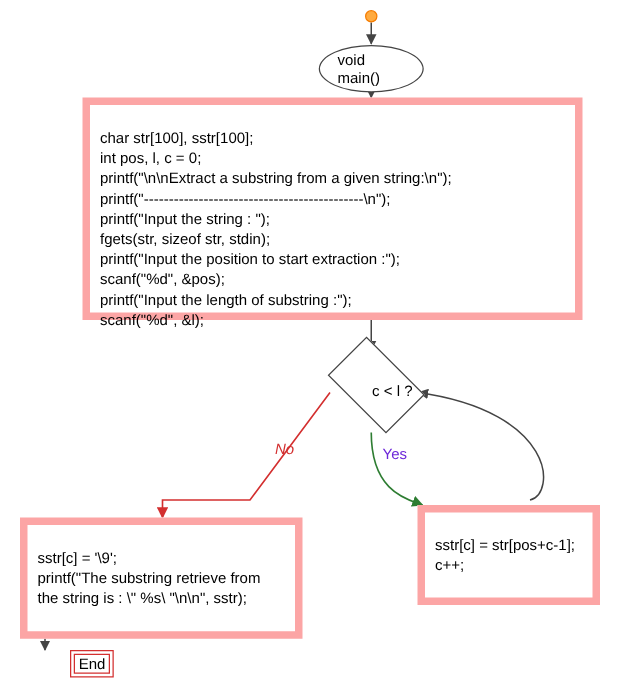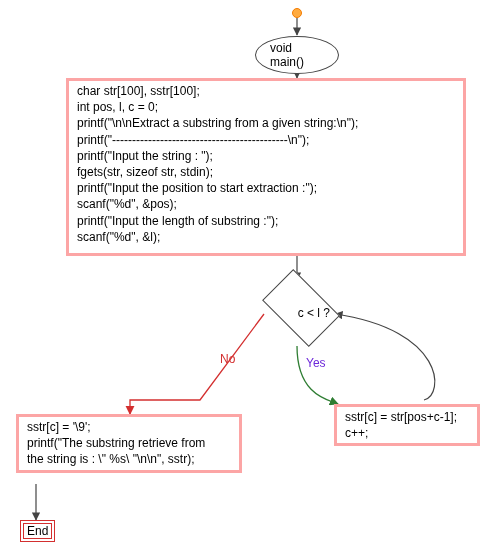--- a/index.html
+++ b/index.html
@@ -32,23 +32,23 @@
     position: absolute;
     border: 1px solid #444;
     border-radius: 50%;
     background: #fff;
     padding: 4px 14px;
     font-size: 12px;
     text-align: left;
   }
   .rect {
     position: absolute;
-    border: 3px solid #fca5a5;
+    border: 6px solid #fca5a5;
     background: #fff;
-    padding: 2px 8px;
+    padding: 18px 8px;
     font-size: 12px;
     line-height: 1.35;
     white-space: pre;
   }
   .diamond {
     position: absolute;
     width: 66px;
     height: 44px;
     transform: rotate(45deg);
     border: 1px solid #444;
@@ -59,33 +59,34 @@
     font-size: 12px;
     text-align: right;
     width: 60px;
   }
   .end-box {
     position: absolute;
     border: 1px solid #d32f2f;
     background: #fff;
     padding: 3px 6px;
     font-size: 12px;
+    margin-left: 36px;
   }
   .end-box::before {
     content: "";
     position: absolute;
     top: 2px; left: 2px; right: 2px; bottom: 2px;
     border: 1px solid #d32f2f;
   }
   .end-box span { position: relative; }
   .edge-label {
     position: absolute;
     font-size: 12px;
   }
-  .red { color: #d32f2f; }
+  .red { color: #d32f2f; font-style: italic; }
   .green { color: #6d28d9; }
   svg.lines {
     position: absolute;
     top: 0; left: 0;
     width: 504px; height: 556px;
     pointer-events: none;
   }
 </style>
 </head>
 <body>

